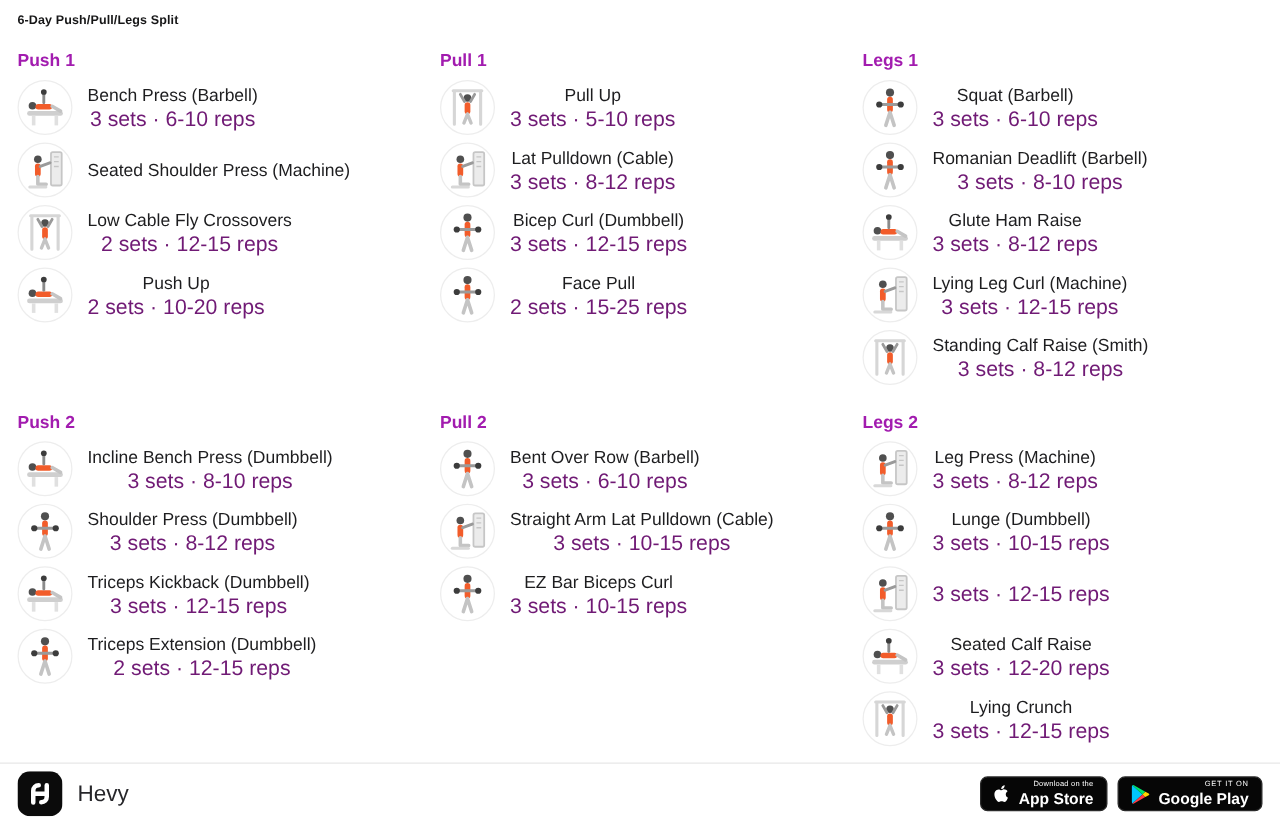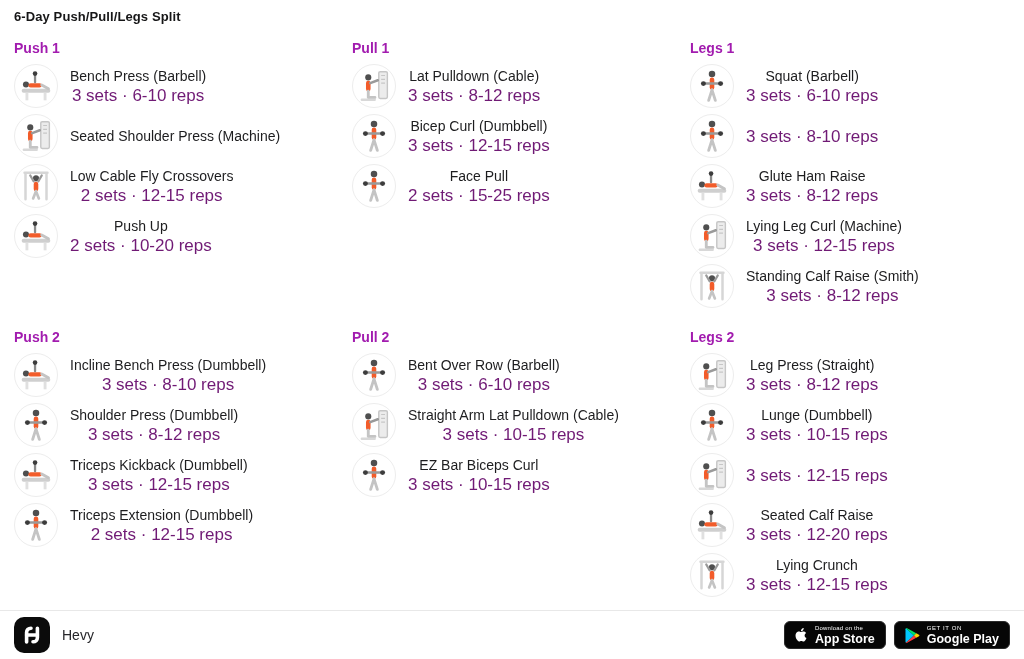--- a/index.html
+++ b/index.html
@@ -4,21 +4,21 @@
 <style>
   html, body { margin: 0; padding: 0; background: #ffffff; }
   body {
     width: 1024px; height: 659px; position: relative; overflow: hidden;
     font-family: "Liberation Sans", sans-serif;
     -webkit-font-smoothing: antialiased;
   }
   .page { padding: 7px 14px 0 14px; }
 
   .page-title {
-    font-size: 13px; font-weight: 700; color: #161617;
+    font-size: 10px; font-weight: 700; color: #161617;
     margin: 0; line-height: 19px; letter-spacing: .1px;
   }
 
   .grid {
     margin-top: 15px;
     display: grid;
     grid-template-columns: 338px 338px 320px;
     row-gap: 16px;
     align-items: start;
   }
@@ -40,28 +40,28 @@
   .detail { font-size: 17px; color: #701a75; line-height: 19px; }
 
   footer {
     position: absolute; left: 0; bottom: 0; width: 1024px; height: 49px;
     border-top: 1px solid #e8e8e8; box-sizing: border-box;
     display: flex; align-items: center; justify-content: space-between;
     padding: 0 14px; background: #ffffff;
   }
   .brand { display: flex; align-items: center; gap: 12px; }
   .logo { width: 36px; height: 36px; display: block; }
-  .brand-name { font-size: 14px; color: #26262a; }
+  .brand-name { font-size: 18px; color: #26262a; }
 
   .badges { display: flex; align-items: center; gap: 8px; }
   .badge {
     height: 28px; background: #060606; border-radius: 6px;
     display: flex; align-items: center; gap: 7px; padding: 0 10px;
     color: #ffffff; text-decoration: none; cursor: pointer;
-    border: 1px solid #2a2a2a; box-sizing: border-box;
+    border: 1px solid #2a2a2a; box-sizing: border-box; text-align: right;
   }
   .badge-icon { display: flex; align-items: center; }
   .badge-text { display: flex; flex-direction: column; justify-content: center; }
   .badge-line1 { font-size: 6px; line-height: 7px; letter-spacing: .2px; white-space: nowrap; }
   .badge-line1.caps { letter-spacing: .6px; }
   .badge-line2 { font-size: 12.5px; line-height: 14px; font-weight: 600; white-space: nowrap; }
 </style>
 </head>
 <body>
 
@@ -140,20 +140,35 @@
       <div class="name">Push Up</div>
       <div class="detail">2 sets · 10-20 reps</div>
     </div>
   </div>
 </div>
   </section>
 
   <section class="col">
     <h2 class="sec-title">Pull 1</h2>
     <div class="items">
+  <div class="item">
+    <span class="icon-circle">
+              <svg viewBox="0 0 44 44" width="44" height="44">
+                <path d="M10 8 H34 M11 8 V36 M33 8 V36" stroke="#d6d6d6" stroke-width="2.6" fill="none" stroke-linecap="round"></path>
+                <circle cx="22" cy="14" r="3.2" fill="#4f4f4f"></circle>
+                <rect x="19.6" y="17.5" width="4.8" height="10" rx="2.4" fill="#f25c2a"></rect>
+                <path d="M22 27.5 L19 35 M22 27.5 L25 35" stroke="#c4c4c4" stroke-width="2.8" fill="none" stroke-linecap="round"></path>
+                <path d="M16 11 L19.5 17 M28 11 L24.5 17" stroke="#9a9a9a" stroke-width="2.4" stroke-linecap="round"></path>
+              </svg>
+            </span>
+    <div class="meta">
+      <div class="name">Pull Up</div>
+      <div class="detail">3 sets · 5-10 reps</div>
+    </div>
+  </div>
 
   <div class="item">
     <span class="icon-circle">
               <svg viewBox="0 0 44 44" width="44" height="44">
                 <rect x="27" y="7" width="9" height="28" rx="1.5" fill="#ececec" stroke="#c6c6c6" stroke-width="1.5"></rect>
                 <path d="M29.5 11 H33.5 M29.5 15 H33.5 M29.5 19 H33.5" stroke="#c6c6c6" stroke-width="1.2"></path>
                 <circle cx="16" cy="13" r="3.2" fill="#4f4f4f"></circle>
                 <rect x="13.6" y="16.5" width="4.8" height="11" rx="2.4" fill="#f25c2a"></rect>
                 <path d="M16 27.5 L16 34 L23 34" stroke="#c4c4c4" stroke-width="3" fill="none" stroke-linecap="round" stroke-linejoin="round"></path>
                 <path d="M18 19 L26 16" stroke="#9a9a9a" stroke-width="2.6" stroke-linecap="round"></path>
@@ -227,20 +242,21 @@
               <svg viewBox="0 0 44 44" width="44" height="44">
                 <circle cx="22" cy="9.5" r="3.4" fill="#4f4f4f"></circle>
                 <rect x="19.6" y="13" width="4.8" height="13" rx="2.4" fill="#f25c2a"></rect>
                 <path d="M22 26 L18.5 37 M22 26 L25.5 37" stroke="#c4c4c4" stroke-width="3" fill="none" stroke-linecap="round"></path>
                 <path d="M14 19.5 H30" stroke="#9a9a9a" stroke-width="2.6" stroke-linecap="round"></path>
                 <circle cx="13" cy="19.5" r="2.6" fill="#3c3c3c"></circle>
                 <circle cx="31" cy="19.5" r="2.6" fill="#3c3c3c"></circle>
               </svg>
             </span>
     <div class="meta">
+      <div class="name">Romanian Deadlift (Barbell)</div>
       <div class="detail">3 sets · 8-10 reps</div>
     </div>
   </div>
 
   <div class="item">
     <span class="icon-circle">
               <svg viewBox="0 0 44 44" width="44" height="44">
                 <rect x="7" y="25" width="30" height="4" rx="2" fill="#cfcfcf"></rect>
                 <rect x="11" y="29" width="3" height="8" fill="#e0e0e0"></rect>
                 <rect x="30" y="29" width="3" height="8" fill="#e0e0e0"></rect>
@@ -436,21 +452,21 @@
                 <rect x="27" y="7" width="9" height="28" rx="1.5" fill="#ececec" stroke="#c6c6c6" stroke-width="1.5"></rect>
                 <path d="M29.5 11 H33.5 M29.5 15 H33.5 M29.5 19 H33.5" stroke="#c6c6c6" stroke-width="1.2"></path>
                 <circle cx="16" cy="13" r="3.2" fill="#4f4f4f"></circle>
                 <rect x="13.6" y="16.5" width="4.8" height="11" rx="2.4" fill="#f25c2a"></rect>
                 <path d="M16 27.5 L16 34 L23 34" stroke="#c4c4c4" stroke-width="3" fill="none" stroke-linecap="round" stroke-linejoin="round"></path>
                 <path d="M18 19 L26 16" stroke="#9a9a9a" stroke-width="2.6" stroke-linecap="round"></path>
                 <rect x="8" y="35" width="16" height="2.6" rx="1.3" fill="#d8d8d8"></rect>
               </svg>
             </span>
     <div class="meta">
-      <div class="name">Leg Press (Straight)</div>
+      <div class="name">Leg Press (Machine)</div>
       <div class="detail">3 sets · 8-12 reps</div>
     </div>
   </div>
 
   <div class="item">
     <span class="icon-circle">
               <svg viewBox="0 0 44 44" width="44" height="44">
                 <circle cx="22" cy="9.5" r="3.4" fill="#4f4f4f"></circle>
                 <rect x="19.6" y="13" width="4.8" height="13" rx="2.4" fill="#f25c2a"></rect>
                 <path d="M22 26 L18.5 37 M22 26 L25.5 37" stroke="#c4c4c4" stroke-width="3" fill="none" stroke-linecap="round"></path>

